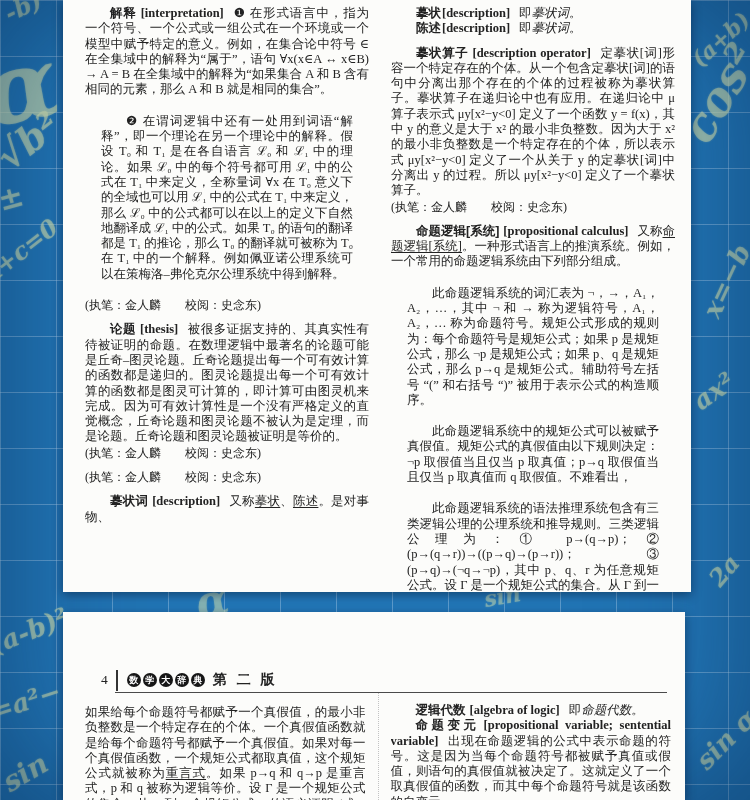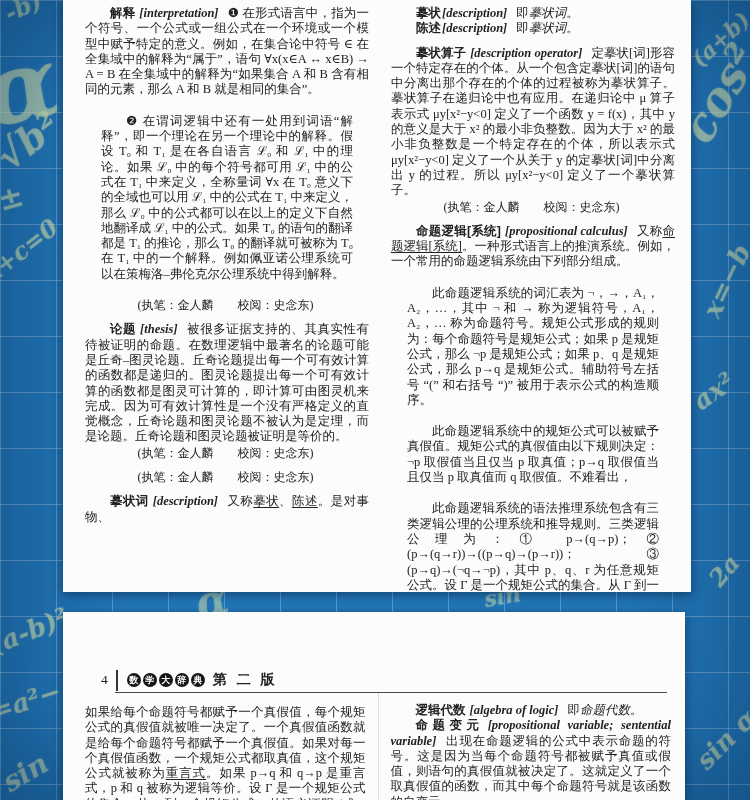--- a/index.html
+++ b/index.html
@@ -51,22 +51,22 @@
   #page2{top:612px;width:622px;height:188px;}
   .cols{display:flex;padding:6px 16px 0 22px;}
   .col{flex:1;min-width:0;font-size:12.5px;line-height:15.3px;text-align:justify;overflow:hidden;}
   .col.left1{margin-right:22px;height:586px;}
   .col.right1{height:586px;}
   p.para{margin:0;text-indent:2em;}
   p.cont{margin:16px;text-indent:2em;}
   p.flush{margin:0;text-indent:0;}
   .head{font-family:"Liberation Sans","DejaVu Sans",sans-serif;font-weight:bold;margin-right:4px;}
   .head.tight{margin-right:1px;}
-  .en{font-family:"Liberation Serif",serif;font-weight:bold;margin-right:9px;font-style:italic;}
-  .sig{margin:1px 3px 0 0;text-align:center;font-size:12px;}
+  .en{font-family:"Liberation Serif",serif;font-weight:bold;margin-right:9px;}
+  .sig{margin:1px 3px 0 0;text-align:left;font-size:12px;}
   .entry{margin-top:0;}
   .entry + .entry{margin-top:9px;}
   .xline + .entry{margin-top:9px;}
   .u{text-decoration:underline;text-underline-offset:2px;text-decoration-thickness:1px;}
   .kai{font-style:italic;}
   
   .p2header{
     position:absolute;top:58px;left:38px;height:20px;
     display:flex;align-items:center;z-index:2;
   }
@@ -164,21 +164,21 @@
       <span class="badge">大</span>
       <span class="badge">辞</span>
       <span class="badge">典</span>
     </span>
     <span class="edition">第 二 版</span>
   </div>
   <div class="hrule"></div>
 
   <div class="cols2">
     <div class="col left2">
-      <p class="flush"><span>如果给每个命题符号都赋予一个真假值，每个规矩公式的真假值就被唯一决定了。一个真假值函数就是给每个命题符号都赋予一个真假值。如果对每一个真假值函数，一个规矩公式都取真值，这个规矩公式就被称为</span><span class="u">重言式</span><span>。如果 p→q 和 q→p 是重言式，p 和 q 被称为逻辑等价。设 Γ 是一个规矩公式的集合。从 Γ 到一个规矩公式 p 的语义证明 (或 p 是 Γ 的语义推论)，指对每一个真假值函数</span></p>
+      <p class="flush"><span>如果给每个命题符号都赋予一个真假值，的最小非负整数是一个特定存在的个体。一个真假值函数就是给每个命题符号都赋予一个真假值。如果对每一个真假值函数，一个规矩公式都取真值，这个规矩公式就被称为</span><span class="u">重言式</span><span>。如果 p→q 和 q→p 是重言式，p 和 q 被称为逻辑等价。设 Γ 是一个规矩公式的集合。从 Γ 到一个规矩公式 p 的语义证明 (或 p 是 Γ 的语义推论)，指对每一个真假值函数</span></p>
     </div>
 
     <div class="col right2">
       <p class="para"><span class="head">逻辑代数</span><span class="en">[algebra of logic]</span><span>即</span><span class="kai">命题代数</span><span>。</span></p>
 
       <div class="entry">
         <p class="para"><span class="head">命题变元</span><span class="en">[propositional variable; sentential variable]</span><span>出现在命题逻辑的公式中表示命题的符号。这是因为当每个命题符号都被赋予真值或假值，则语句的真假值就被决定了。这就定义了一个取真假值的函数，而其中每个命题符号就是该函数的自变元。</span></p>
       </div>
     </div>
   </div>

